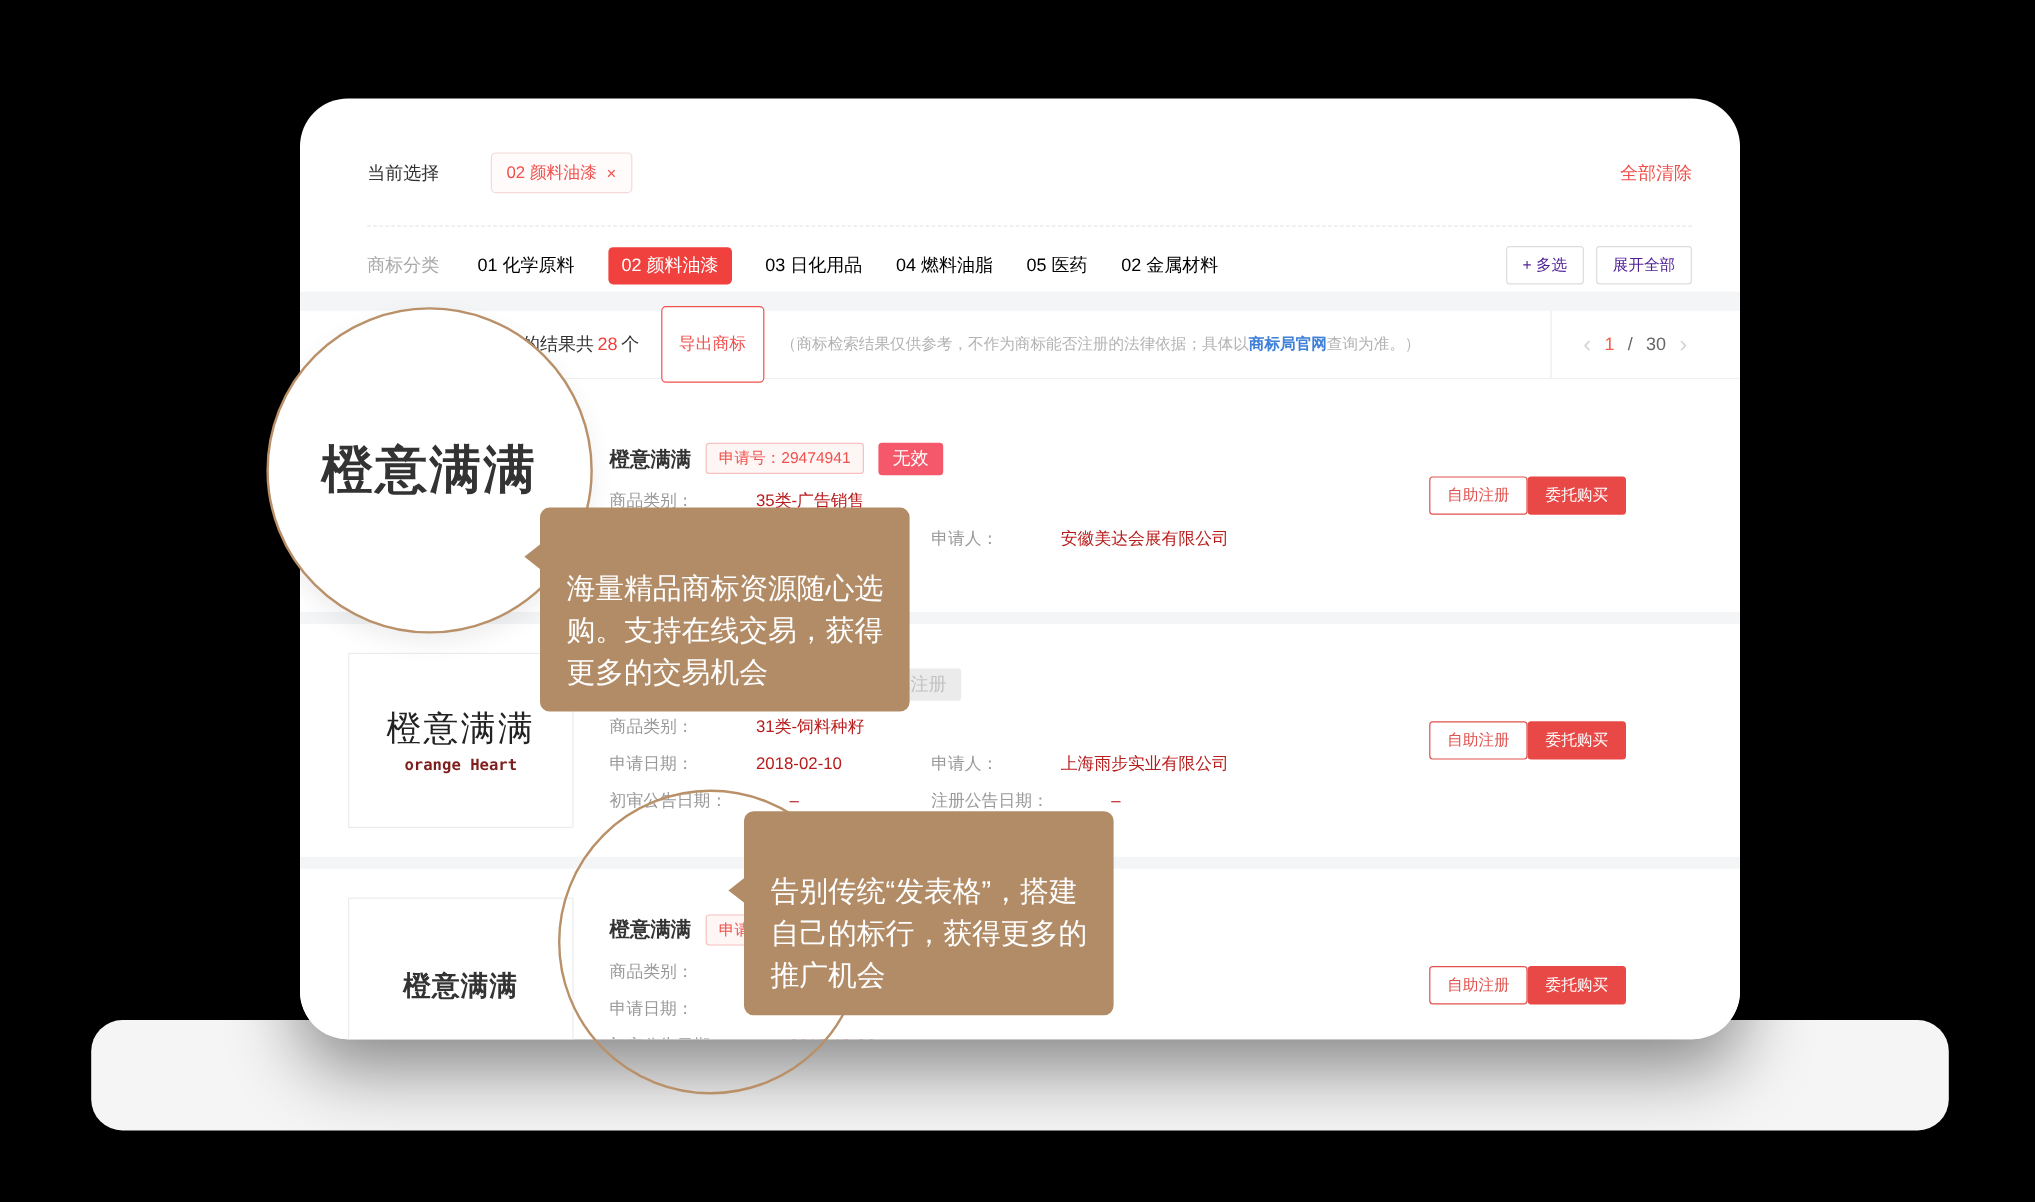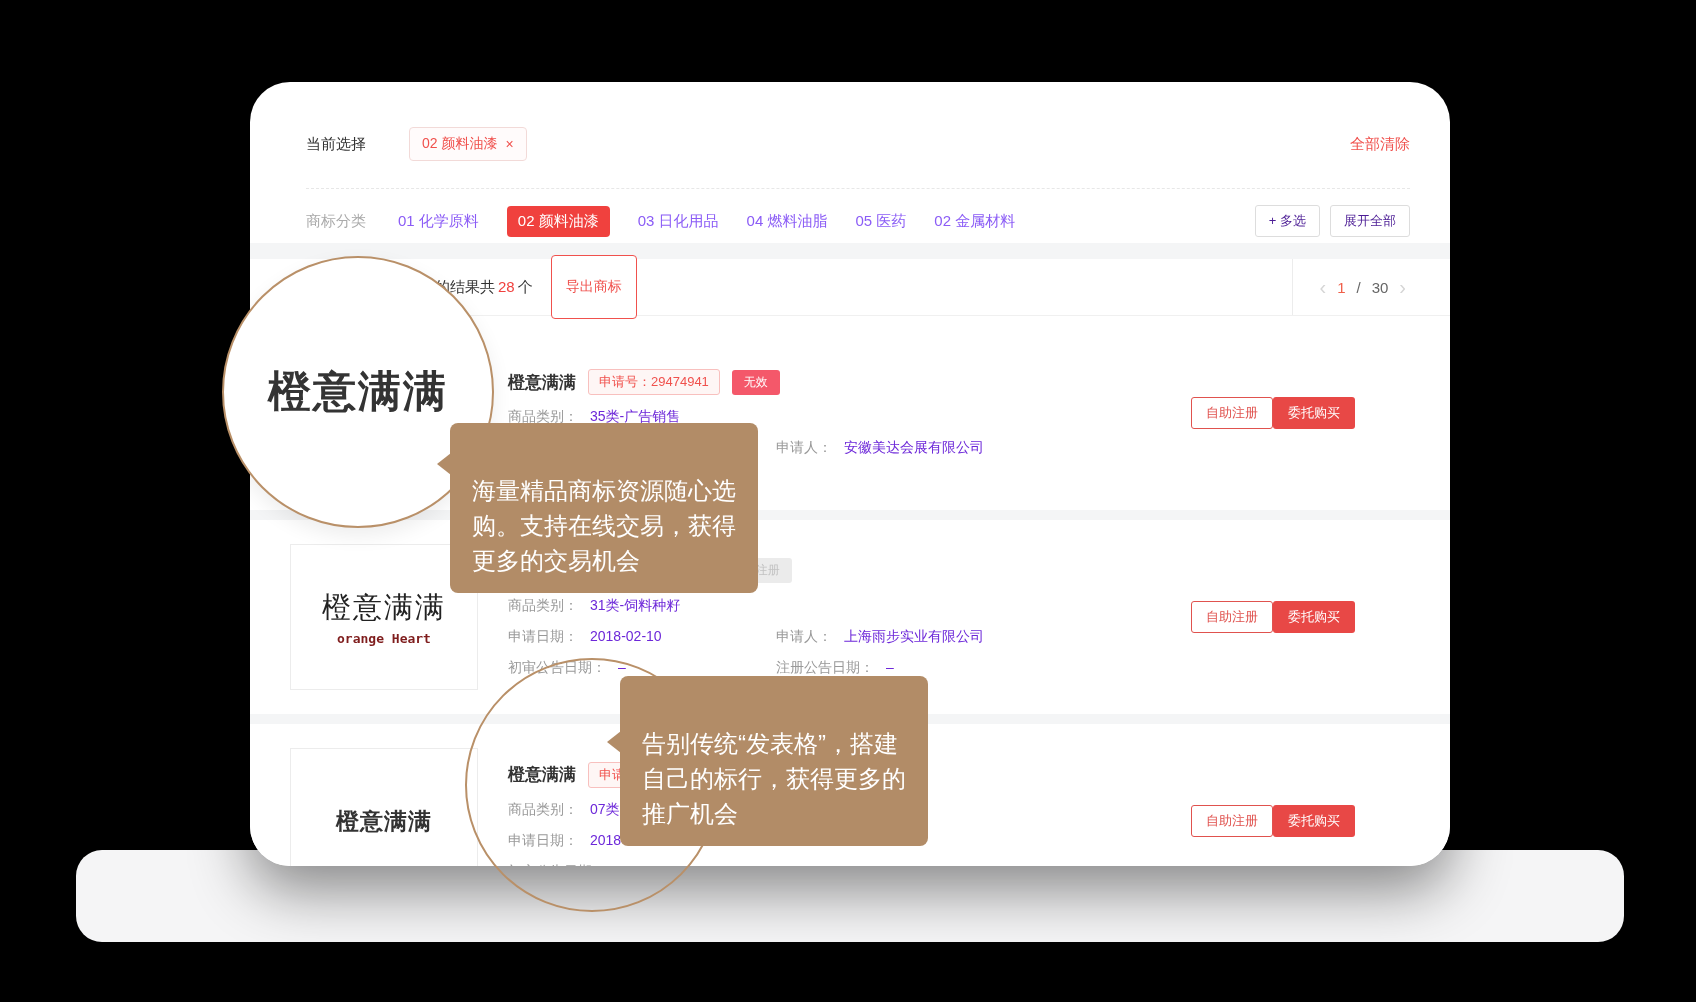--- a/index.html
+++ b/index.html
@@ -17,21 +17,21 @@
     box-shadow:0 24px 60px rgba(0,0,0,.45);}
   .topbar{padding:18px 40px 0 56px;}
   .filter-row{height:88px;display:flex;align-items:center;border-bottom:1px dashed #e7e7e7;}
   .filter-label{font-size:15px;color:#333;margin-right:43px;}
   .filter-tag{display:flex;align-items:center;gap:8px;border:1px solid #f2dad8;
     background:#fffbfb;color:#f0514d;font-size:14px;padding:7px 12px;border-radius:4px;}
   .tag-close{color:#f0514d;font-size:14px;cursor:pointer;}
   .clear-all{margin-left:auto;color:#f0514d;font-size:15px;cursor:pointer;}
   .category-row{height:44px;display:flex;align-items:center;gap:28px;margin-top:10px;}
   .cat-label{color:#aaa;font-size:15px;margin-right:4px;}
-  .cat-item{font-size:15px;color:#8b5cf6;cursor:pointer;white-space:nowrap;}
+  .cat-item{font-size:15px;color:#000000;cursor:pointer;white-space:nowrap;}
   .cat-item.active{background:#f0413e;color:#fff;padding:6px 11px;border-radius:4px;}
   .cat-actions{margin-left:auto;display:flex;gap:10px;}
   .ghost-btn{border:1px solid #ddd;color:#4c1d95;font-size:13px;padding:6px 13px;
     border-radius:3px;background:#fff;cursor:pointer;white-space:nowrap;}
   .gap-strip{height:16px;background:#f4f5f6;}
   .row-gap{height:10px;background:#f4f5f6;}
   .results-header{display:flex;align-items:center;height:56px;padding:0 44px 0 40px;
     border-bottom:1px solid #f0f0f0;}
   .summary{font-size:15px;color:#333;white-space:nowrap;}
   .count{color:#f0413e;margin:0 3px;}
@@ -50,27 +50,27 @@
     align-items:center;justify-content:center;margin-right:30px;flex:none;cursor:pointer;background:#fff;}
   .mark-bold{font-size:30px;font-weight:bold;color:#333;letter-spacing:1px;}
   .mark-serif{font-family:"DejaVu Serif",serif;font-size:29px;color:#222;letter-spacing:2px;}
   .mark-sub{font-family:"DejaVu Sans Mono",monospace;font-size:13px;font-weight:bold;color:#7f1d1d;margin-top:3px;}
   .mark-plain{font-size:23px;font-weight:bold;color:#333;letter-spacing:1px;}
   .details{flex:1;min-width:0;}
   .title-line{display:flex;align-items:center;gap:12px;}
   .mark-name{font-size:17px;font-weight:bold;color:#333;}
   .appno-pill{border:1px solid #f8c0be;background:#fef6f5;color:#f0514d;font-size:13px;
     padding:3px 10px;border-radius:3px;white-space:nowrap;}
-  .status-badge{font-size:12px;padding:4px 12px;border-radius:3px;white-space:nowrap;font-family:Liberation Serif, serif;}
+  .status-badge{font-size:15px;padding:4px 12px;border-radius:3px;white-space:nowrap;font-family:Liberation Serif, serif;}
   .status-invalid{background:#f4586a;color:#fff;}
   .status-registered{background:#ebebeb;color:#c2c2c2;}
   .field-line{display:flex;font-size:14px;margin-top:13px;}
   .field{display:flex;white-space:nowrap;}
   .field .lbl{color:#999;margin-right:12px;}
-  .field .val{color:#6d28d9;}
+  .field .val{color:#b91c1c;margin-left:40px;}
   .field.first{width:268px;flex:none;}
   .actions{display:flex;gap:0;margin-left:20px;flex:none;}
   .btn-outline{border:1px solid #e0524e;color:#e0524e;background:#fff;font-size:13px;
     padding:6px 14px;border-radius:3px;cursor:pointer;white-space:nowrap;}
   .btn-solid{background:#e84846;color:#fff;font-size:13px;padding:7px 15px;
     border-radius:3px;border:none;cursor:pointer;white-space:nowrap;}
   
   .magnifier1{position:absolute;left:222px;top:256px;width:268px;height:268px;border-radius:50%;
     background:#fff;border:2px solid #b99068;display:flex;align-items:center;justify-content:center;
     z-index:5;box-shadow:0 8px 20px rgba(0,0,0,.07);}
@@ -118,20 +118,23 @@
   </div>
 
   <div class="gap-strip"></div>
 
   <div class="results">
     <div class="results-header">
       <span class="summary">
         <span>检索到“橙意满满”相关的结果共</span><span class="count">28</span><span>个</span>
       </span>
       <button class="export-btn">导出商标</button>
+      <span class="disclaimer">
+        <span>（商标检索结果仅供参考，不作为商标能否注册的法律依据；具体以</span><span class="disc-link">商标局官网</span><span>查询为准。）</span>
+      </span>
       <span class="pagination">
         <span class="pg-arrow">‹</span>
         <span class="pg-current">1</span>
         <span class="pg-sep">/</span>
         <span class="pg-total">30</span>
         <span class="pg-arrow">›</span>
       </span>
     </div>
 
     <div class="result-row">

